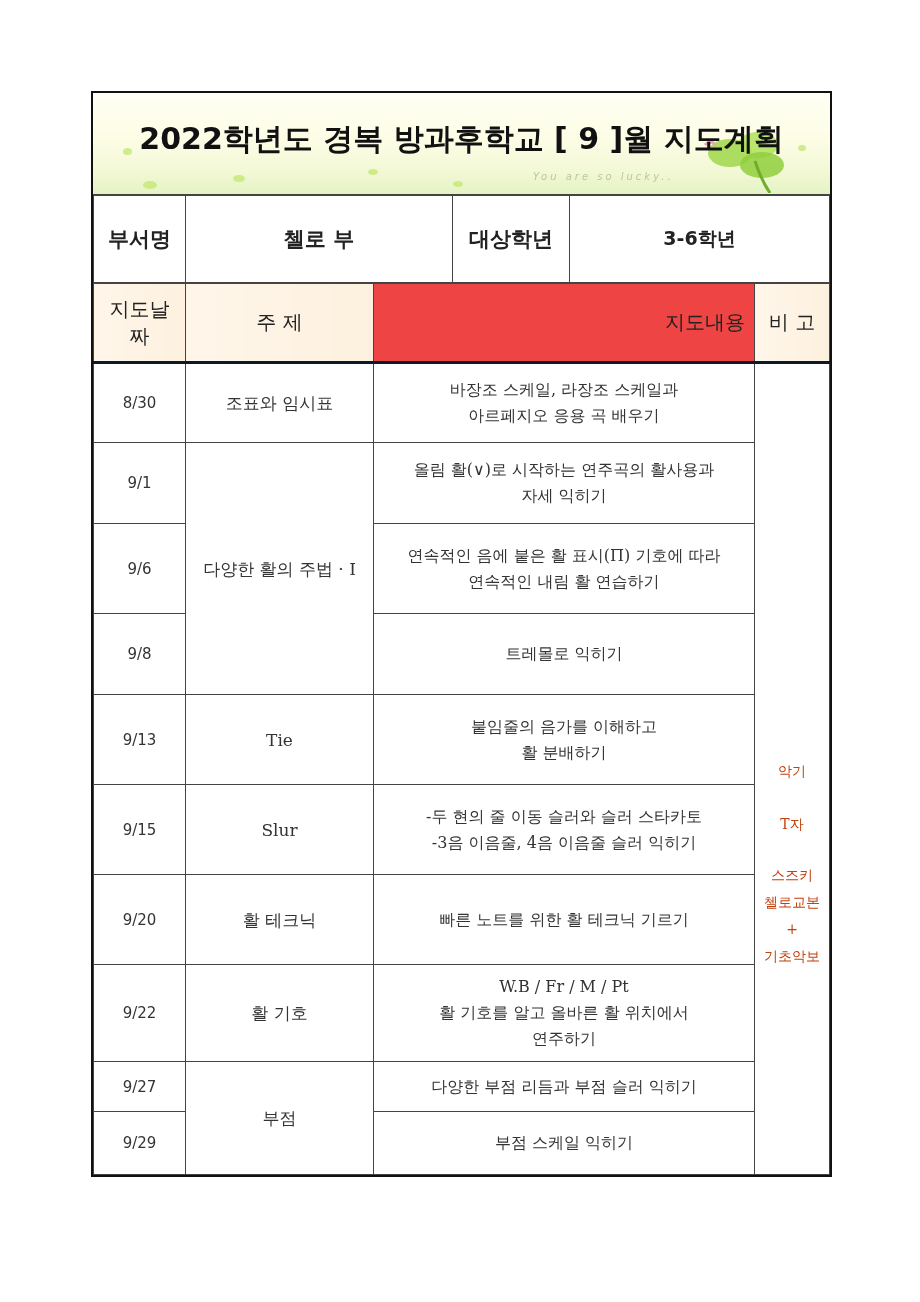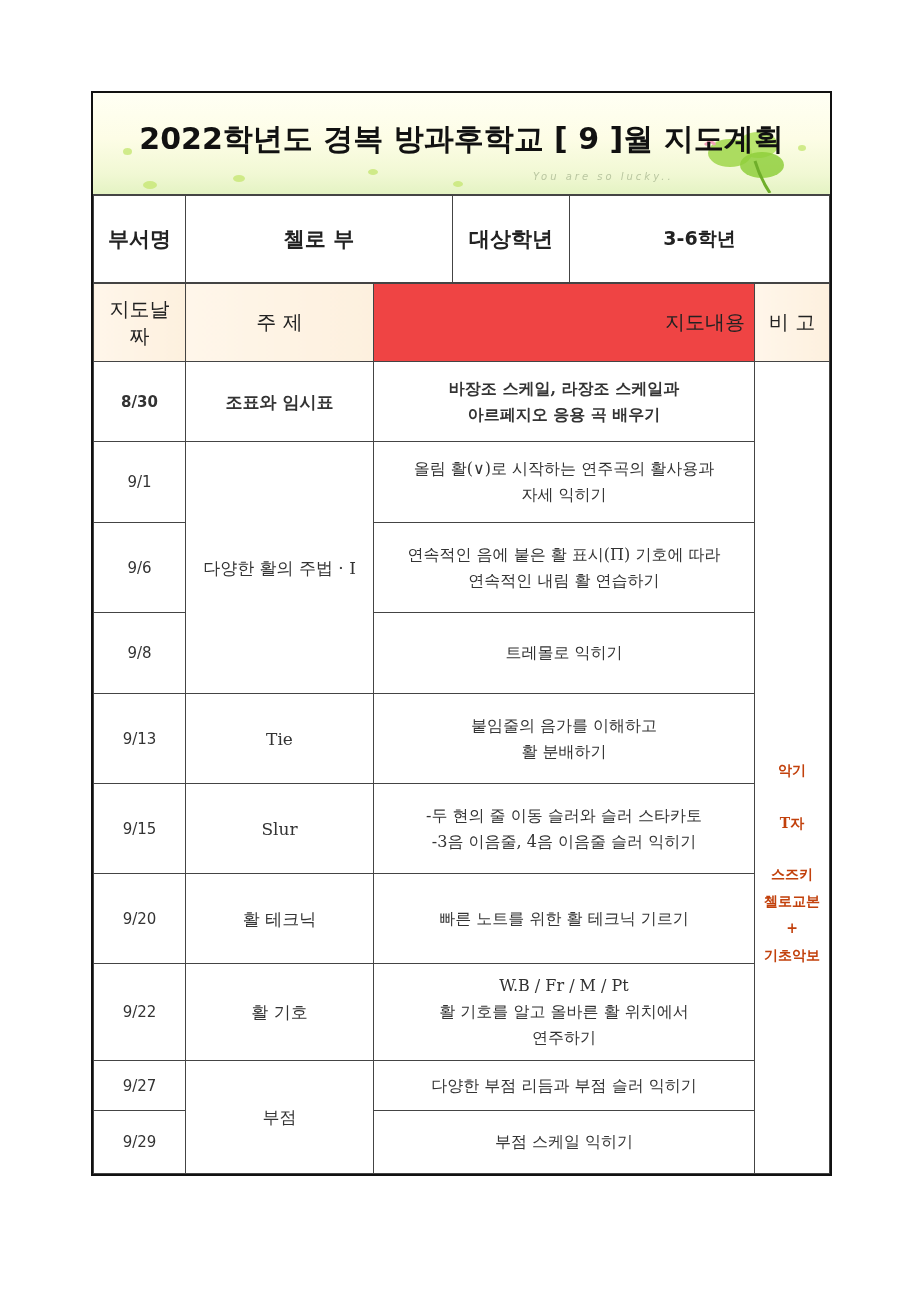--- a/index.html
+++ b/index.html
@@ -15,21 +15,21 @@
   td { border:1px solid #444; text-align:center; vertical-align:middle; padding:9px; }
   .info td { height:68px; font-size:21px; font-weight:bold; }
   .info td.lbl { font-size:21px; }
   .hdr td { height:59px; font-size:20px; font-weight:normal;
     background: linear-gradient(90deg, #fff6ea 0%, #fdf0de 100%); }
   .hdr td.wide { background:#ef4444;text-align:right; }
   .row td { font-family:"DejaVu Serif", serif; font-size:16px; line-height:26px; color:#333; }
   .row td.date { font-family:"DejaVu Sans", sans-serif; font-size:15px; }
   .row td.topic { font-size:17px; }
   .note { font-family:"DejaVu Serif", serif; font-size:14px; line-height:27px; color:#c2410c; }
-  .sep { border-top:1px solid #0f172a;font-weight:bold; }
+  .sep { border-top:3px solid #0f172a; }
 </style>
 </head>
 <body>
 
 <div class="sheet">
   <div class="banner">
     <div class="dot" style="left:30px;top:55px;width:9px;height:7px;"></div>
     <div class="dot" style="left:50px;top:88px;width:14px;height:8px;"></div>
     <div class="dot" style="left:140px;top:82px;width:12px;height:7px;"></div>
     <div class="dot" style="left:275px;top:76px;width:10px;height:6px;"></div>

